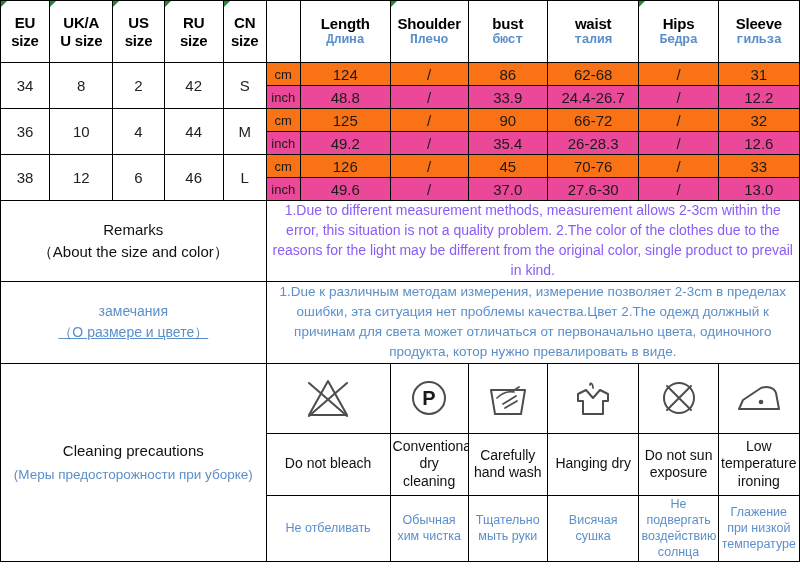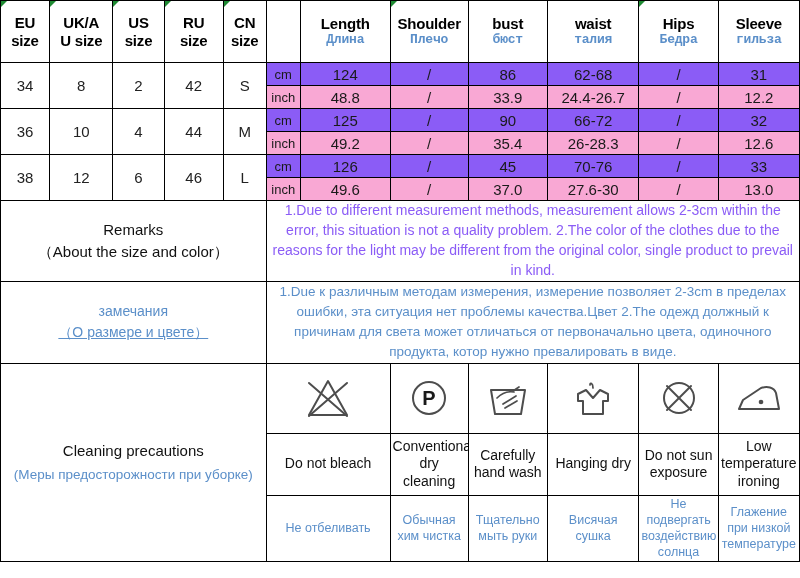--- a/index.html
+++ b/index.html
@@ -78,22 +78,22 @@
   .unit {
     width: 33px;
     font-size: 13px;
     text-align: center;
     color: #1a1a1a;
   }
   .val {
     font-size: 15px;
     color: #1a1a1a;
   }
-  tr.cm td.unit, tr.cm td.val { background: #8b5cf6; }
-  tr.inch td.unit, tr.inch td.val { background: #f9a8d4; }
+  tr.cm td.unit, tr.cm td.val { background: #f97316; }
+  tr.inch td.unit, tr.inch td.val { background: #ec4899; }
   tr.cm td, tr.inch td { height: 23px; }
 
   
   .lbl-en-blk {
     font-size: 15px;
     line-height: 1.45;
     color: #111;
     padding: 4px 6px;
   }
   .lbl-en-blk .l1 { display: block; }

